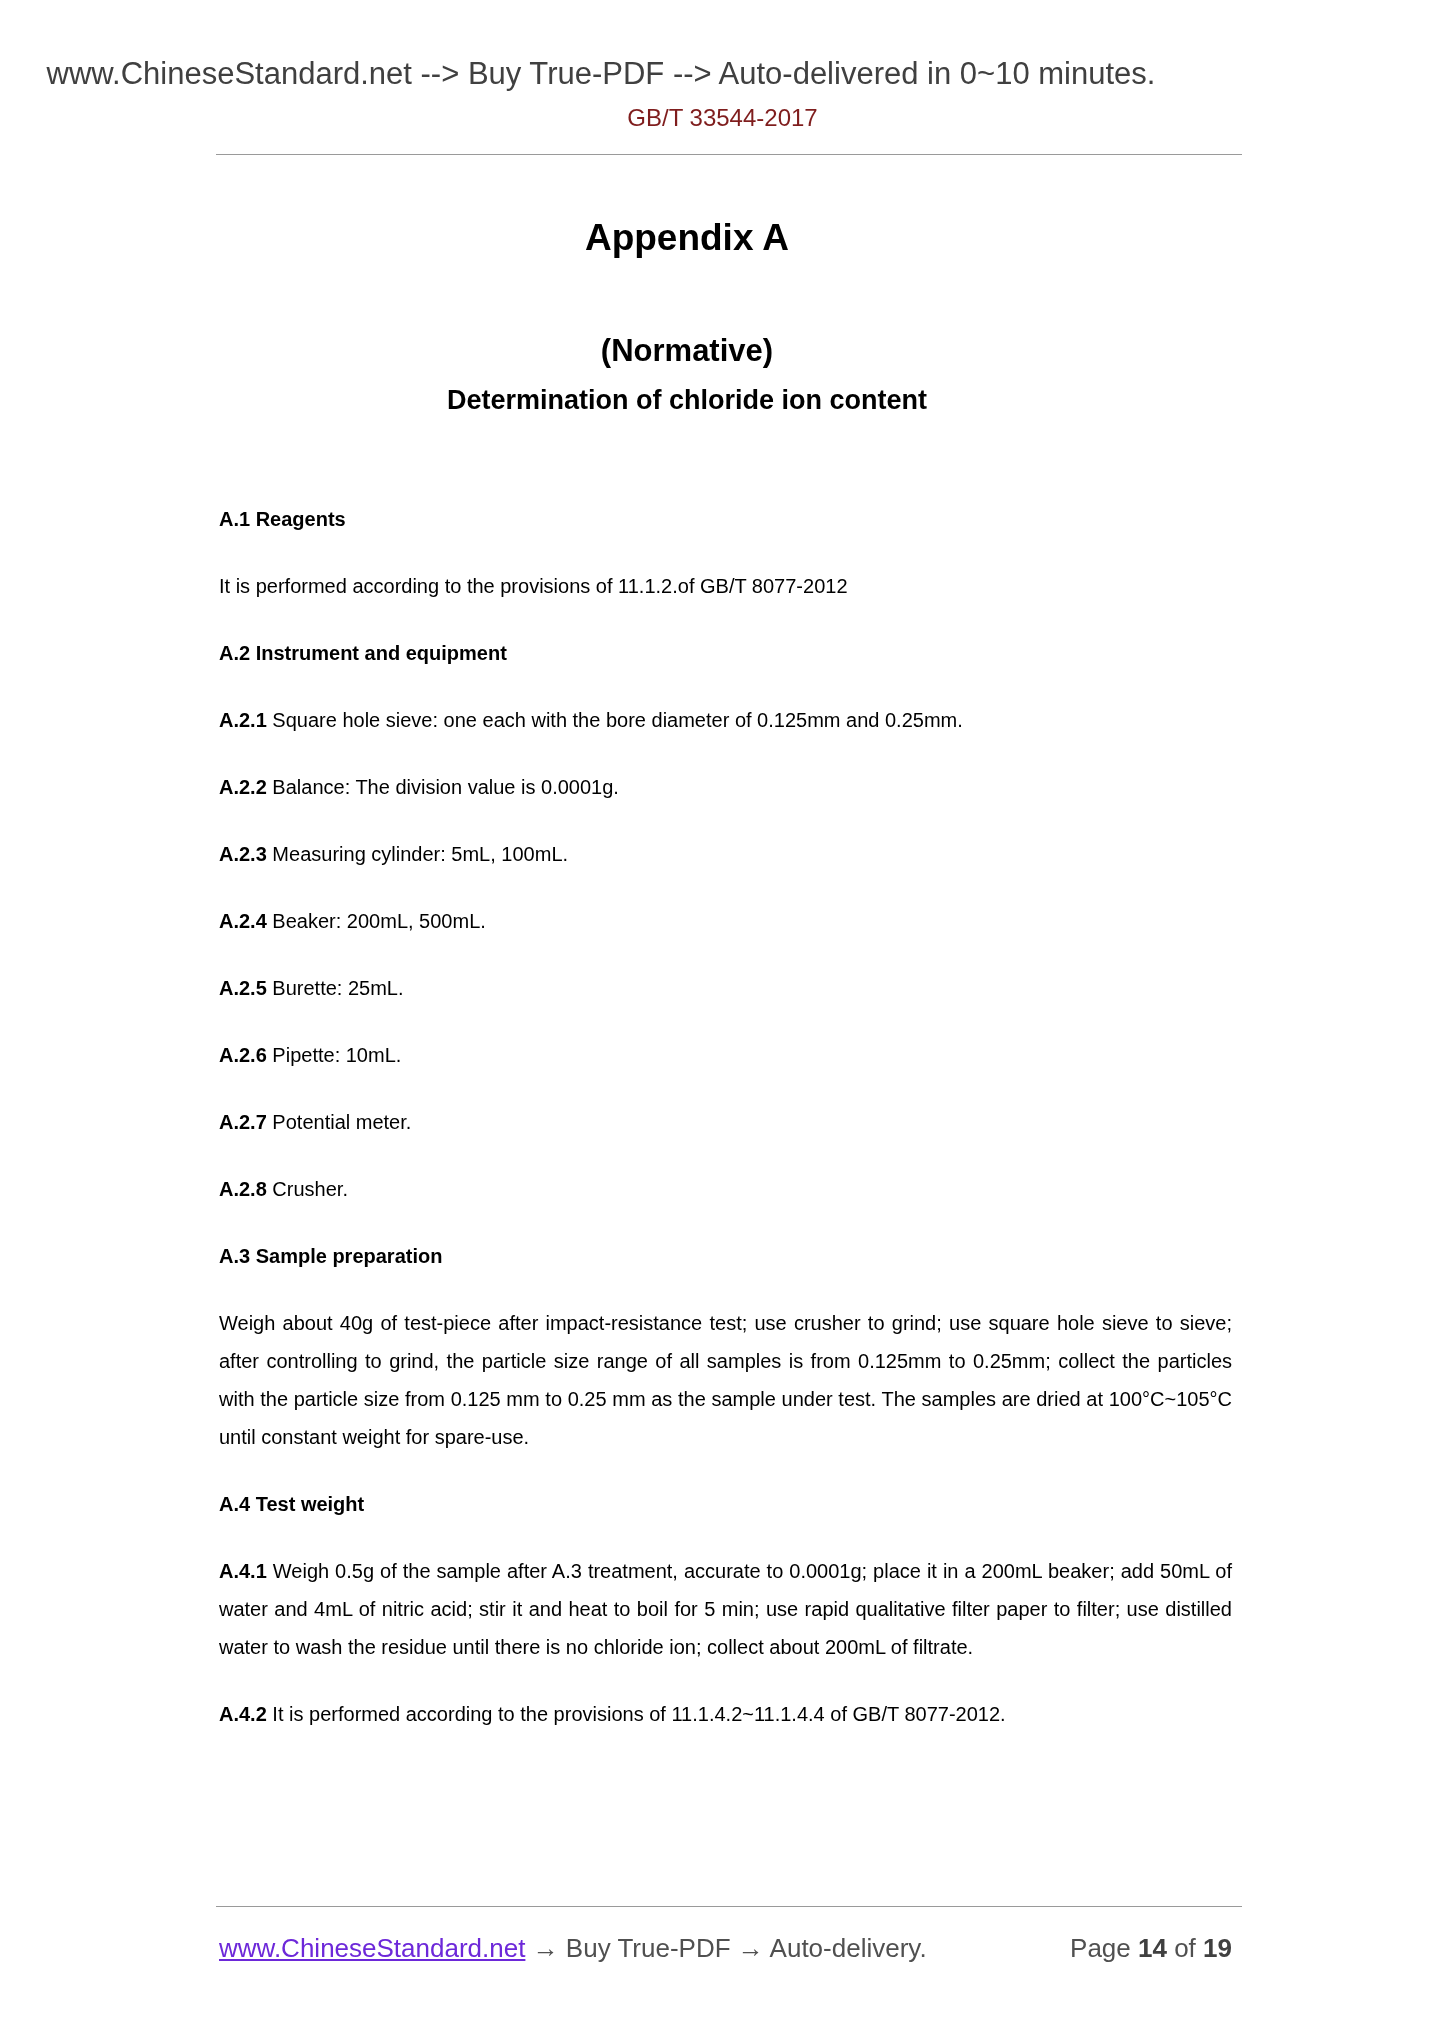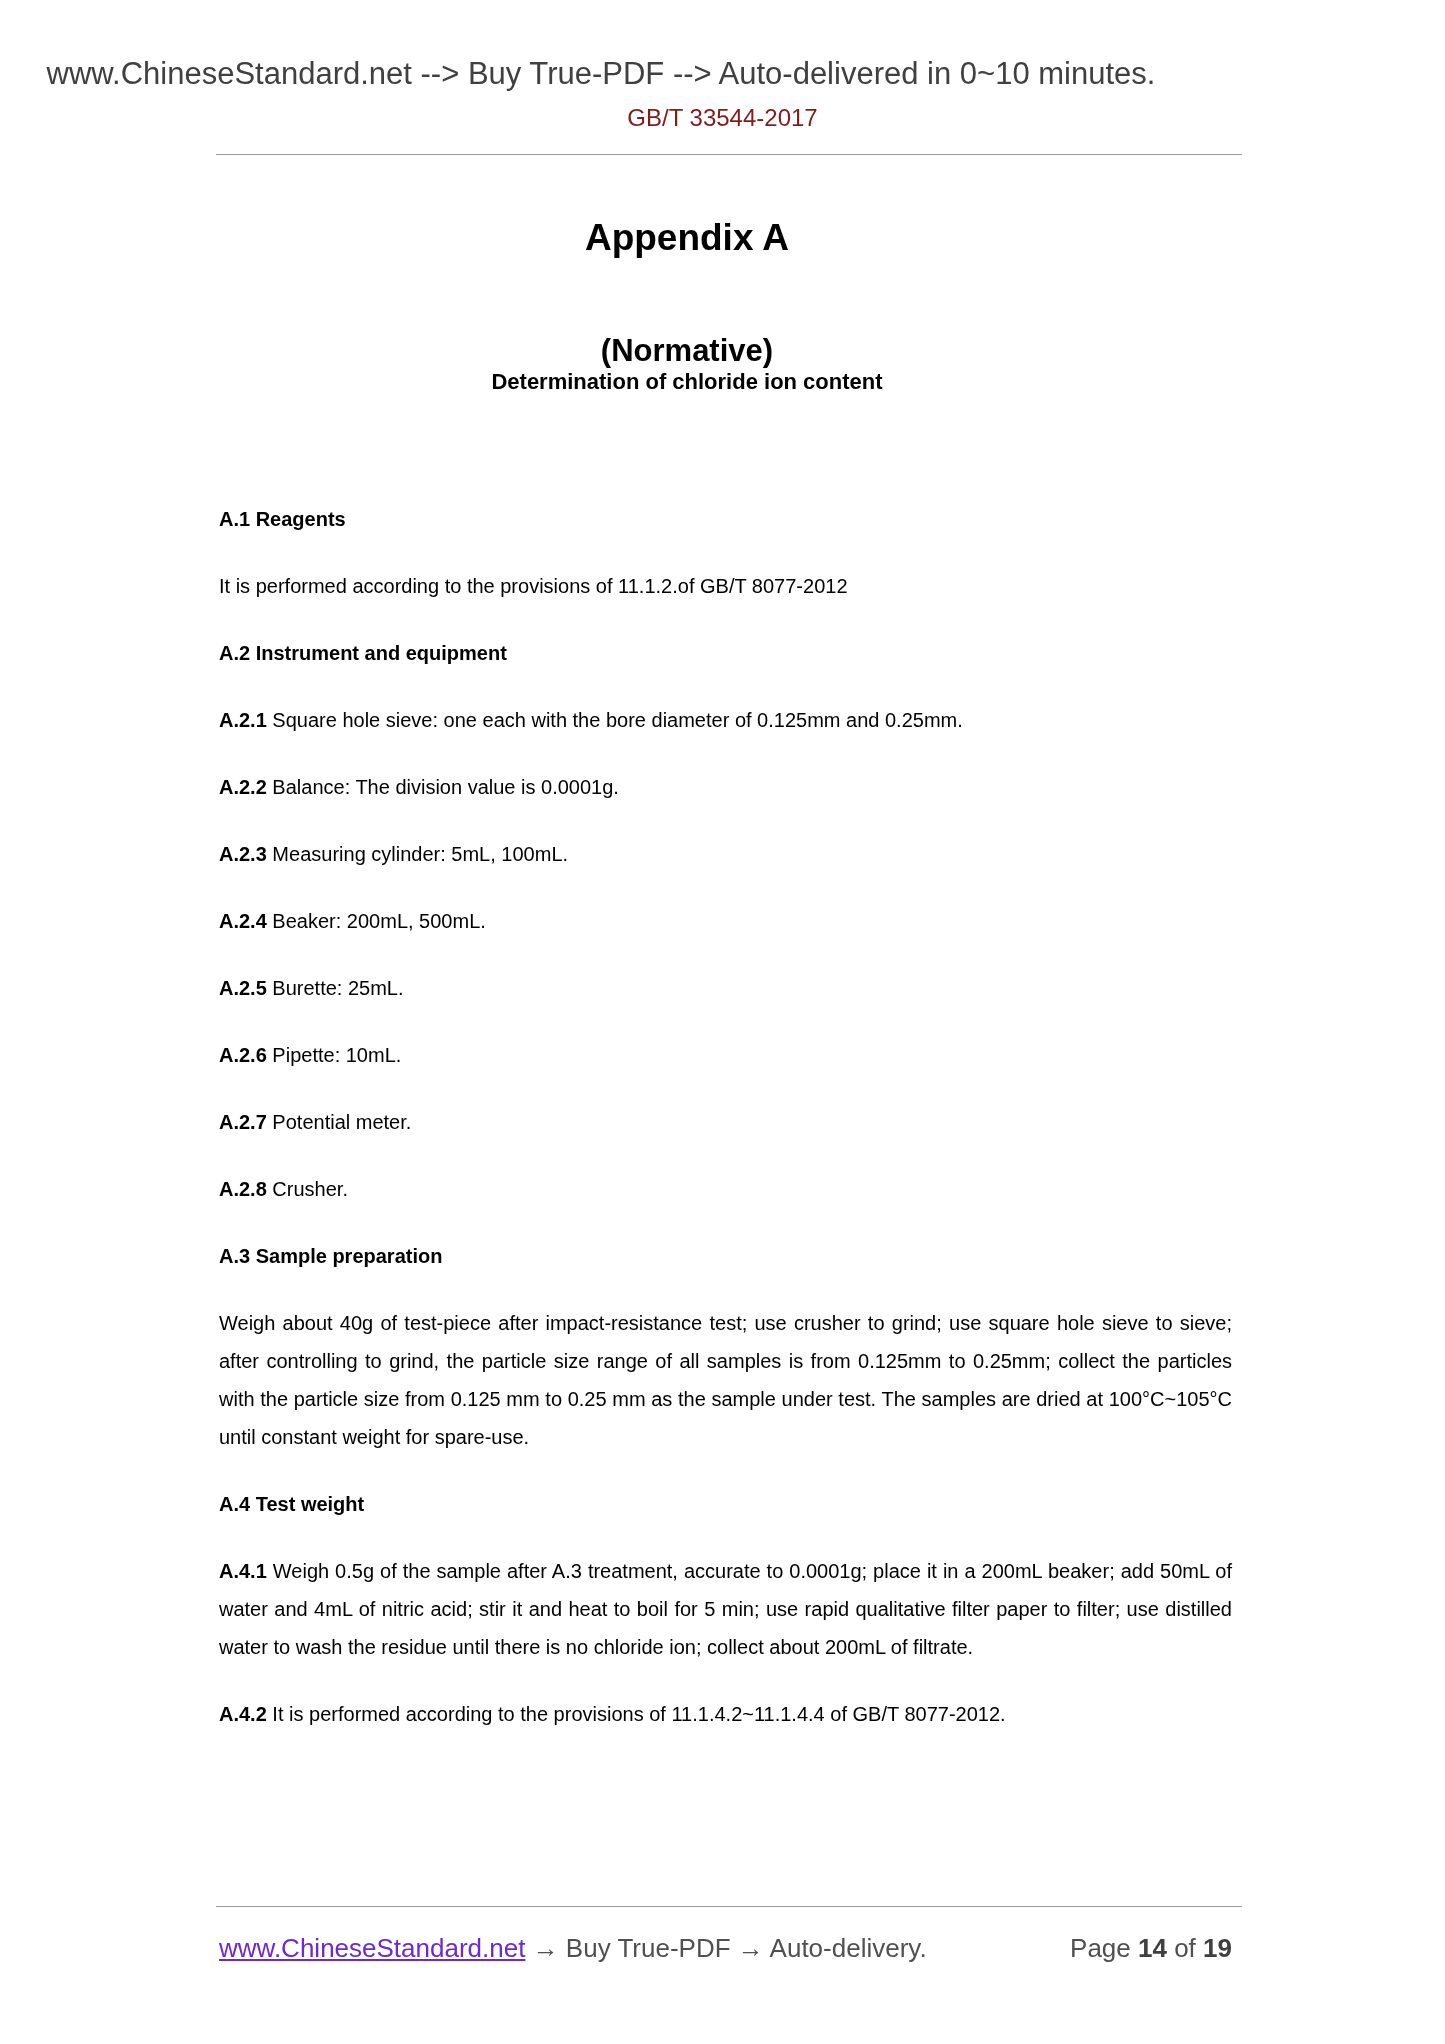--- a/index.html
+++ b/index.html
@@ -45,21 +45,21 @@
     }
     .title {
       position: absolute;
       left: 0;
       width: 1374px;
       text-align: center;
       font-weight: bold;
     }
     .t-appendix { top: 216px; font-size: 37px; line-height: 44px; }
     .t-normative { top: 296px; font-size: 31px; line-height: 38px; margin-top: 36px; }
-    .t-subject { top: 366px; font-size: 22px; line-height: 32px; }
+    .t-subject { top: 384px; font-size: 27px; line-height: 32px; }
 
     .content {
       position: absolute;
       top: 500px;
       left: 219px;
       width: 1013px;
       font-size: 20px;
       line-height: 38px;
     }
     .content .h {

